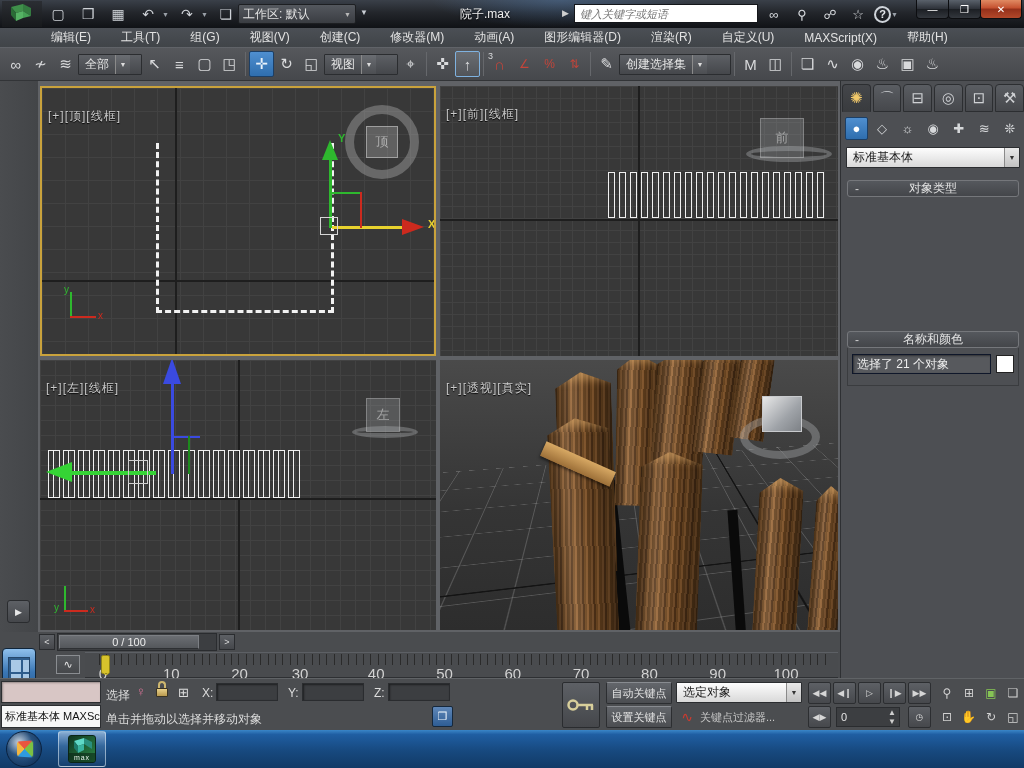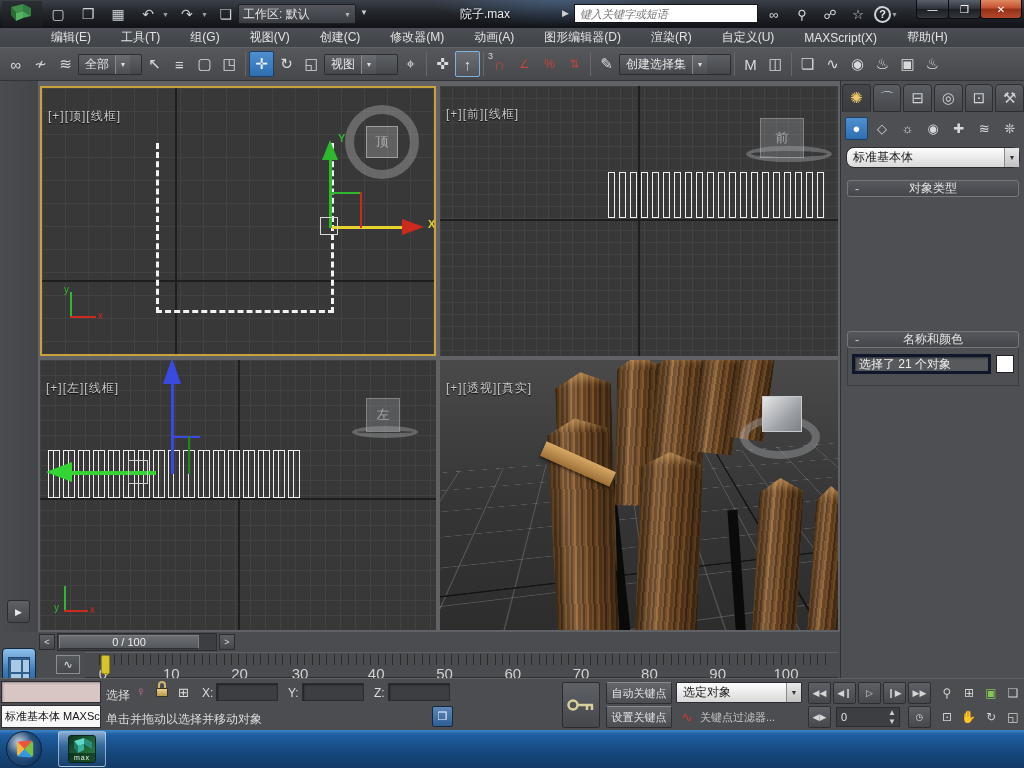--- a/index.html
+++ b/index.html
@@ -138,37 +138,37 @@
   
   .cmd { position:absolute; left:840px; top:81px; width:184px; height:597px; background:#4d4f53;
     border-left:1px solid #2e3033; }
   .cmd-tabs { position:absolute; left:0; top:3px; width:184px; height:28px; display:flex; }
   .ctab { flex:1; display:flex; align-items:center; justify-content:center; font-size:15px; color:#cfd1d4;
     background:linear-gradient(#5a5d62,#46484c); border:1px solid #2c2e31; border-radius:4px 4px 0 0; margin:0 1px; }
   .ctab.active { background:linear-gradient(#44464a,#393b3e); color:#f2c96a; border-bottom-color:#393b3e; }
   .cmd-sub { position:absolute; left:4px; top:34px; width:176px; height:26px; display:flex; gap:3px; align-items:center; }
   .stab { width:23px; height:23px; display:flex; align-items:center; justify-content:center; color:#d6d8da; font-size:13px; }
   .stab.active { background:linear-gradient(#4f8fd0,#2f6eae); border:1px solid #1c3f66; border-radius:2px; color:#fff; }
-  .cat-dd { position:absolute; left:5px; top:66px; width:174px;border-radius:8px; }
+  .cat-dd { position:absolute; left:5px; top:66px; width:174px; }
   .rollout-hd { position:absolute; width:172px; height:17px; left:6px;
     background:linear-gradient(#55585d,#44464a); border:1px solid #75777b; border-radius:3px;
     display:flex; align-items:center; color:#e4e4e4; }
   .rollout-hd .minus { width:18px; text-align:center; color:#cfcfcf; }
   .rollout-hd .rtitle { flex:1; text-align:center; margin-right:18px; }
   .rollout-body { position:absolute; left:6px; width:172px; border:1px solid #3a3c3f; border-top:none;
     background:#4d4f53; }
   .chkrow { display:flex; align-items:center; justify-content:center; gap:6px; height:22px; color:#e0e0e0; }
   .chk { width:12px; height:12px; background:#5b5e62; border:1px solid #2c2e31;
     box-shadow:inset 1px 1px 2px rgba(0,0,0,.5); }
   .objgrid { display:grid; grid-template-columns:1fr 1fr; gap:3px; padding:2px 3px 6px 3px; }
   .objbtn { height:19px; background:linear-gradient(#64676c,#4c4e52); border:1px solid #2e3033;
     border-top-color:#85888d; border-left-color:#85888d; border-radius:2px;
     display:flex; align-items:center; justify-content:center; color:#e6e6e6; font-size:12px; }
   .namefield { margin:6px 4px; display:flex; gap:5px; align-items:center; }
-  .namein { flex:1; height:20px; background:#57595d; border:3px solid #0f172a;
+  .namein { flex:1; height:20px; background:#57595d; border:1px solid #0f172a;
     box-shadow:inset 1px 1px 2px rgba(0,0,0,.45); color:#eee; display:flex; align-items:center; padding:0 4px; }
   .swatch { width:18px; height:18px; background:#fff; border:1px solid #222; }
 
   
   .timeslider { position:absolute; left:38px; top:632px; width:802px; height:20px; background:#4a4c4f; }
   .ts-btn { position:absolute; top:2px; width:16px; height:16px; background:linear-gradient(#5d6065,#45474b);
     border:1px solid #2a2c2f; color:#ddd; font-size:9px; display:flex; align-items:center; justify-content:center; }
   .ts-track { position:absolute; left:19px; top:1px; width:160px; height:18px; background:#3c3e41;
     border:1px solid #2a2c2f; }
   .ts-handle { position:absolute; left:1px; top:1px; width:140px; height:14px;

